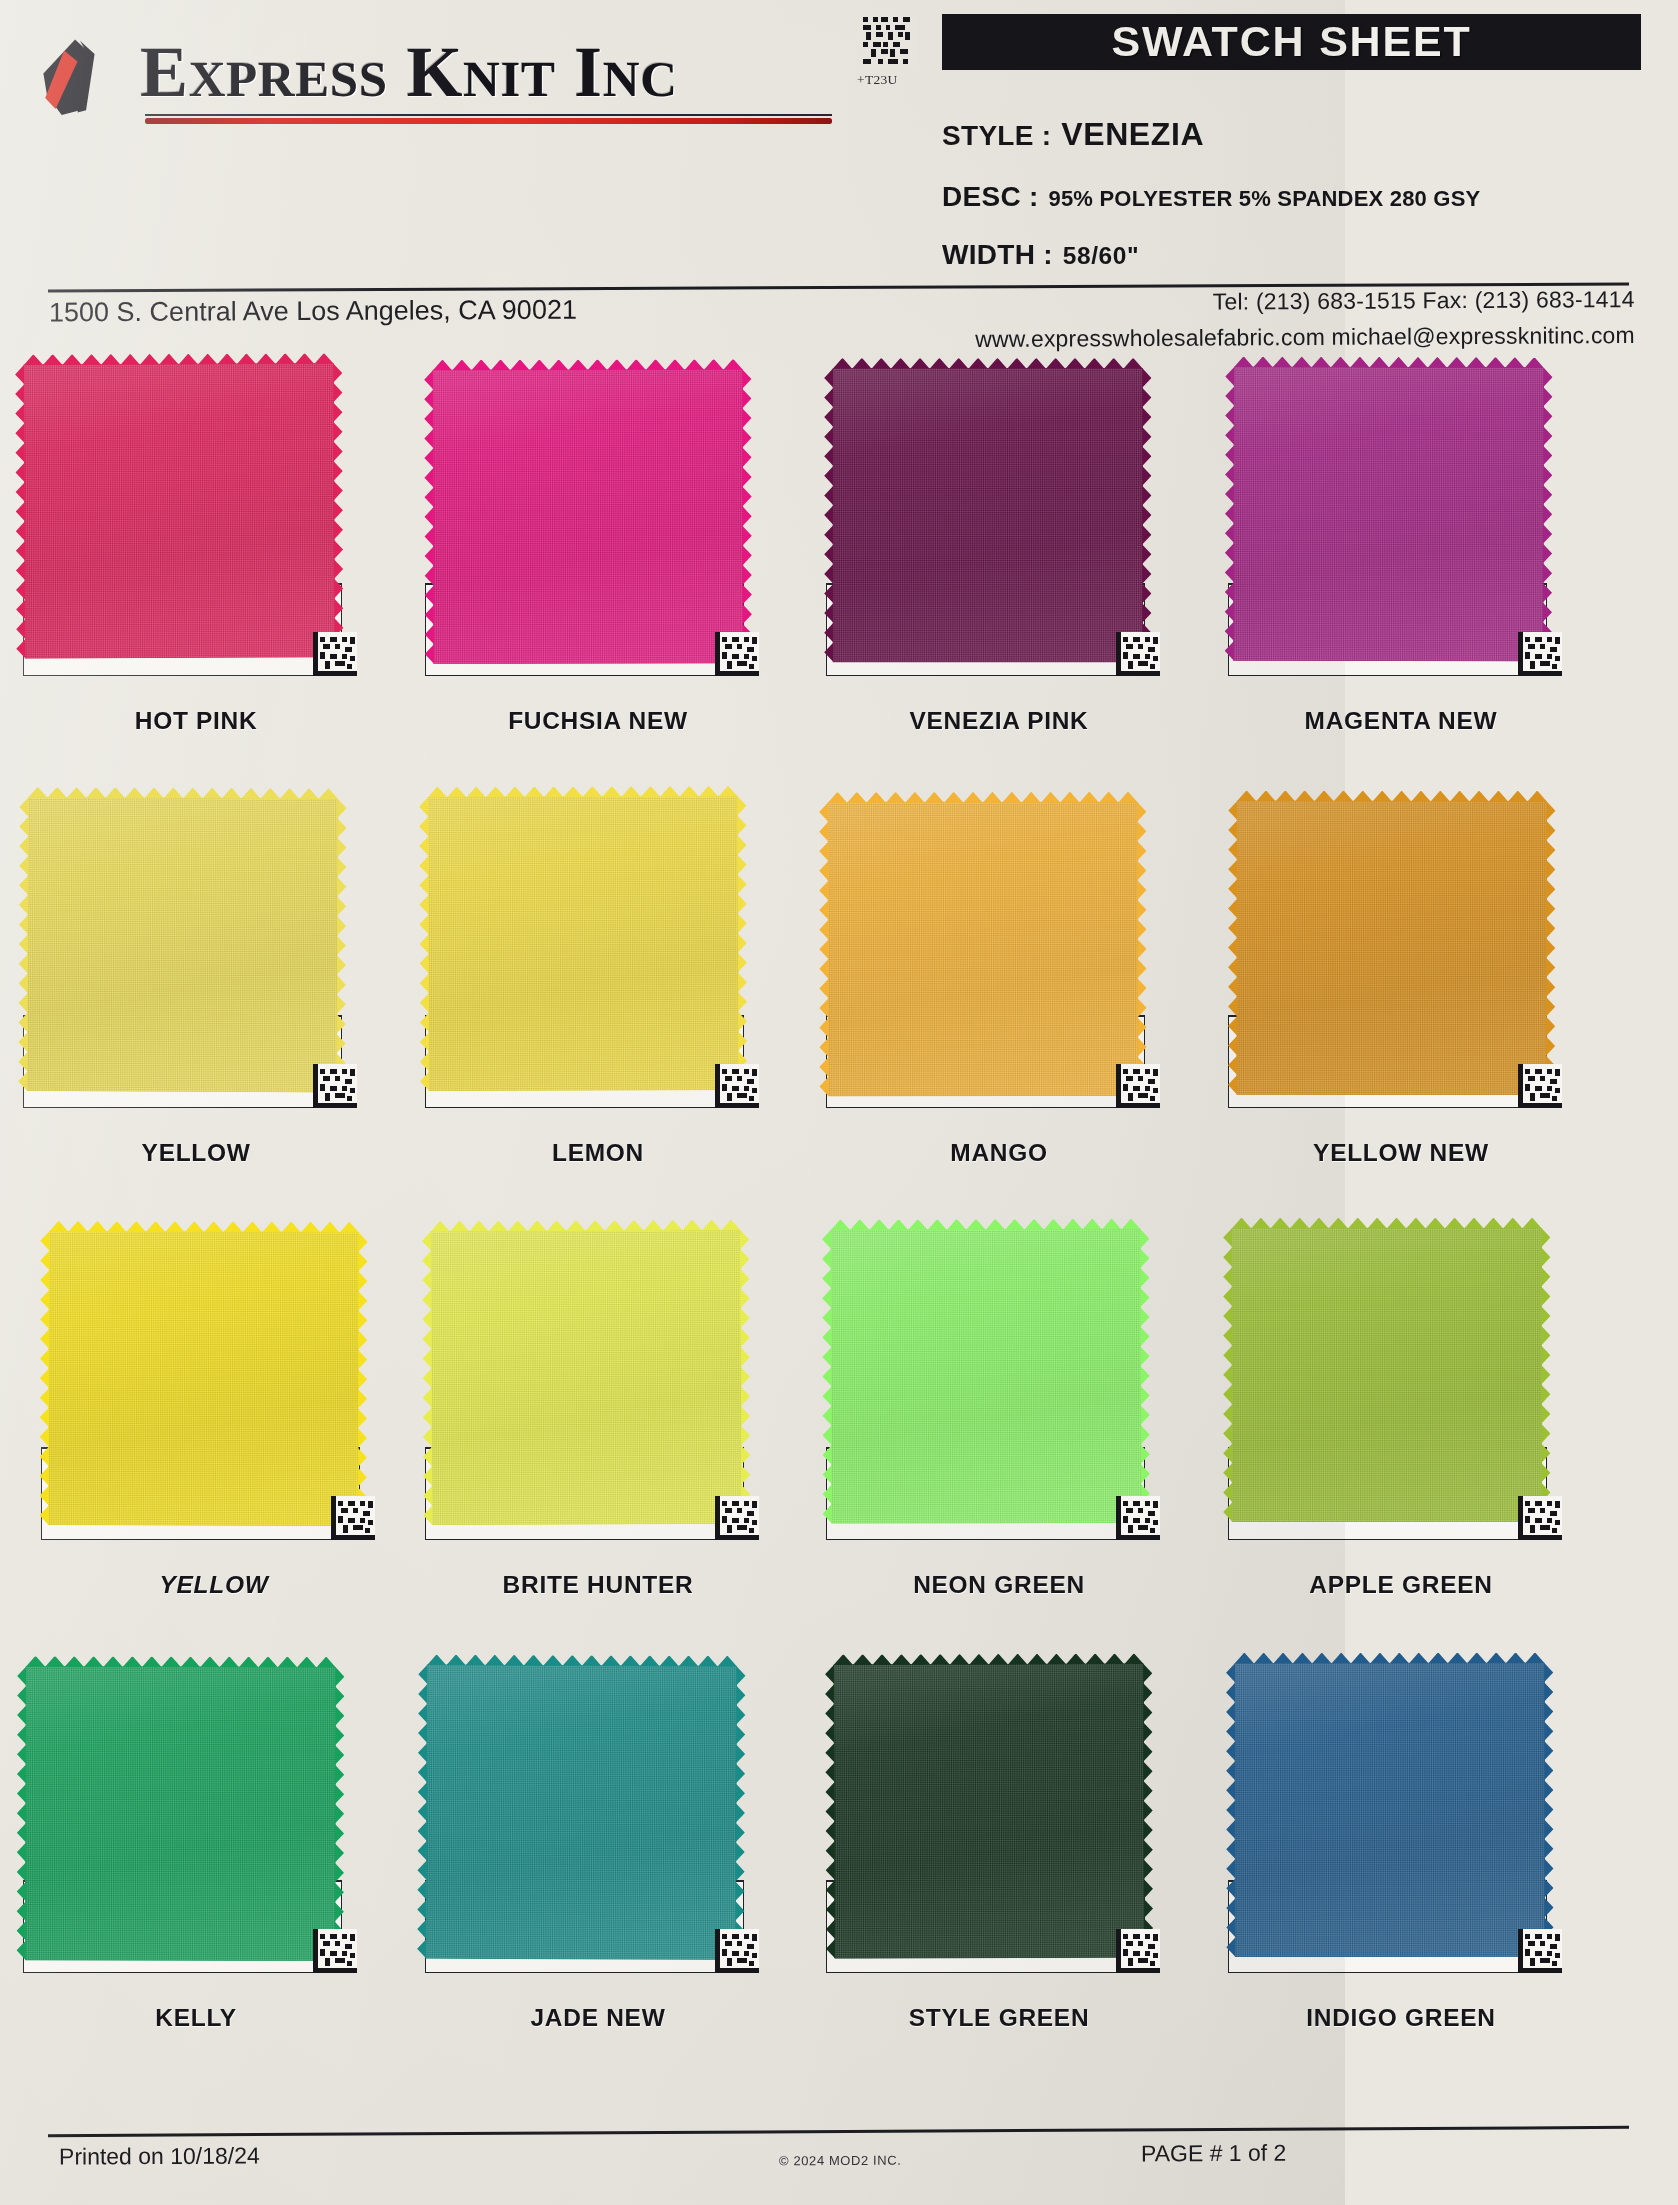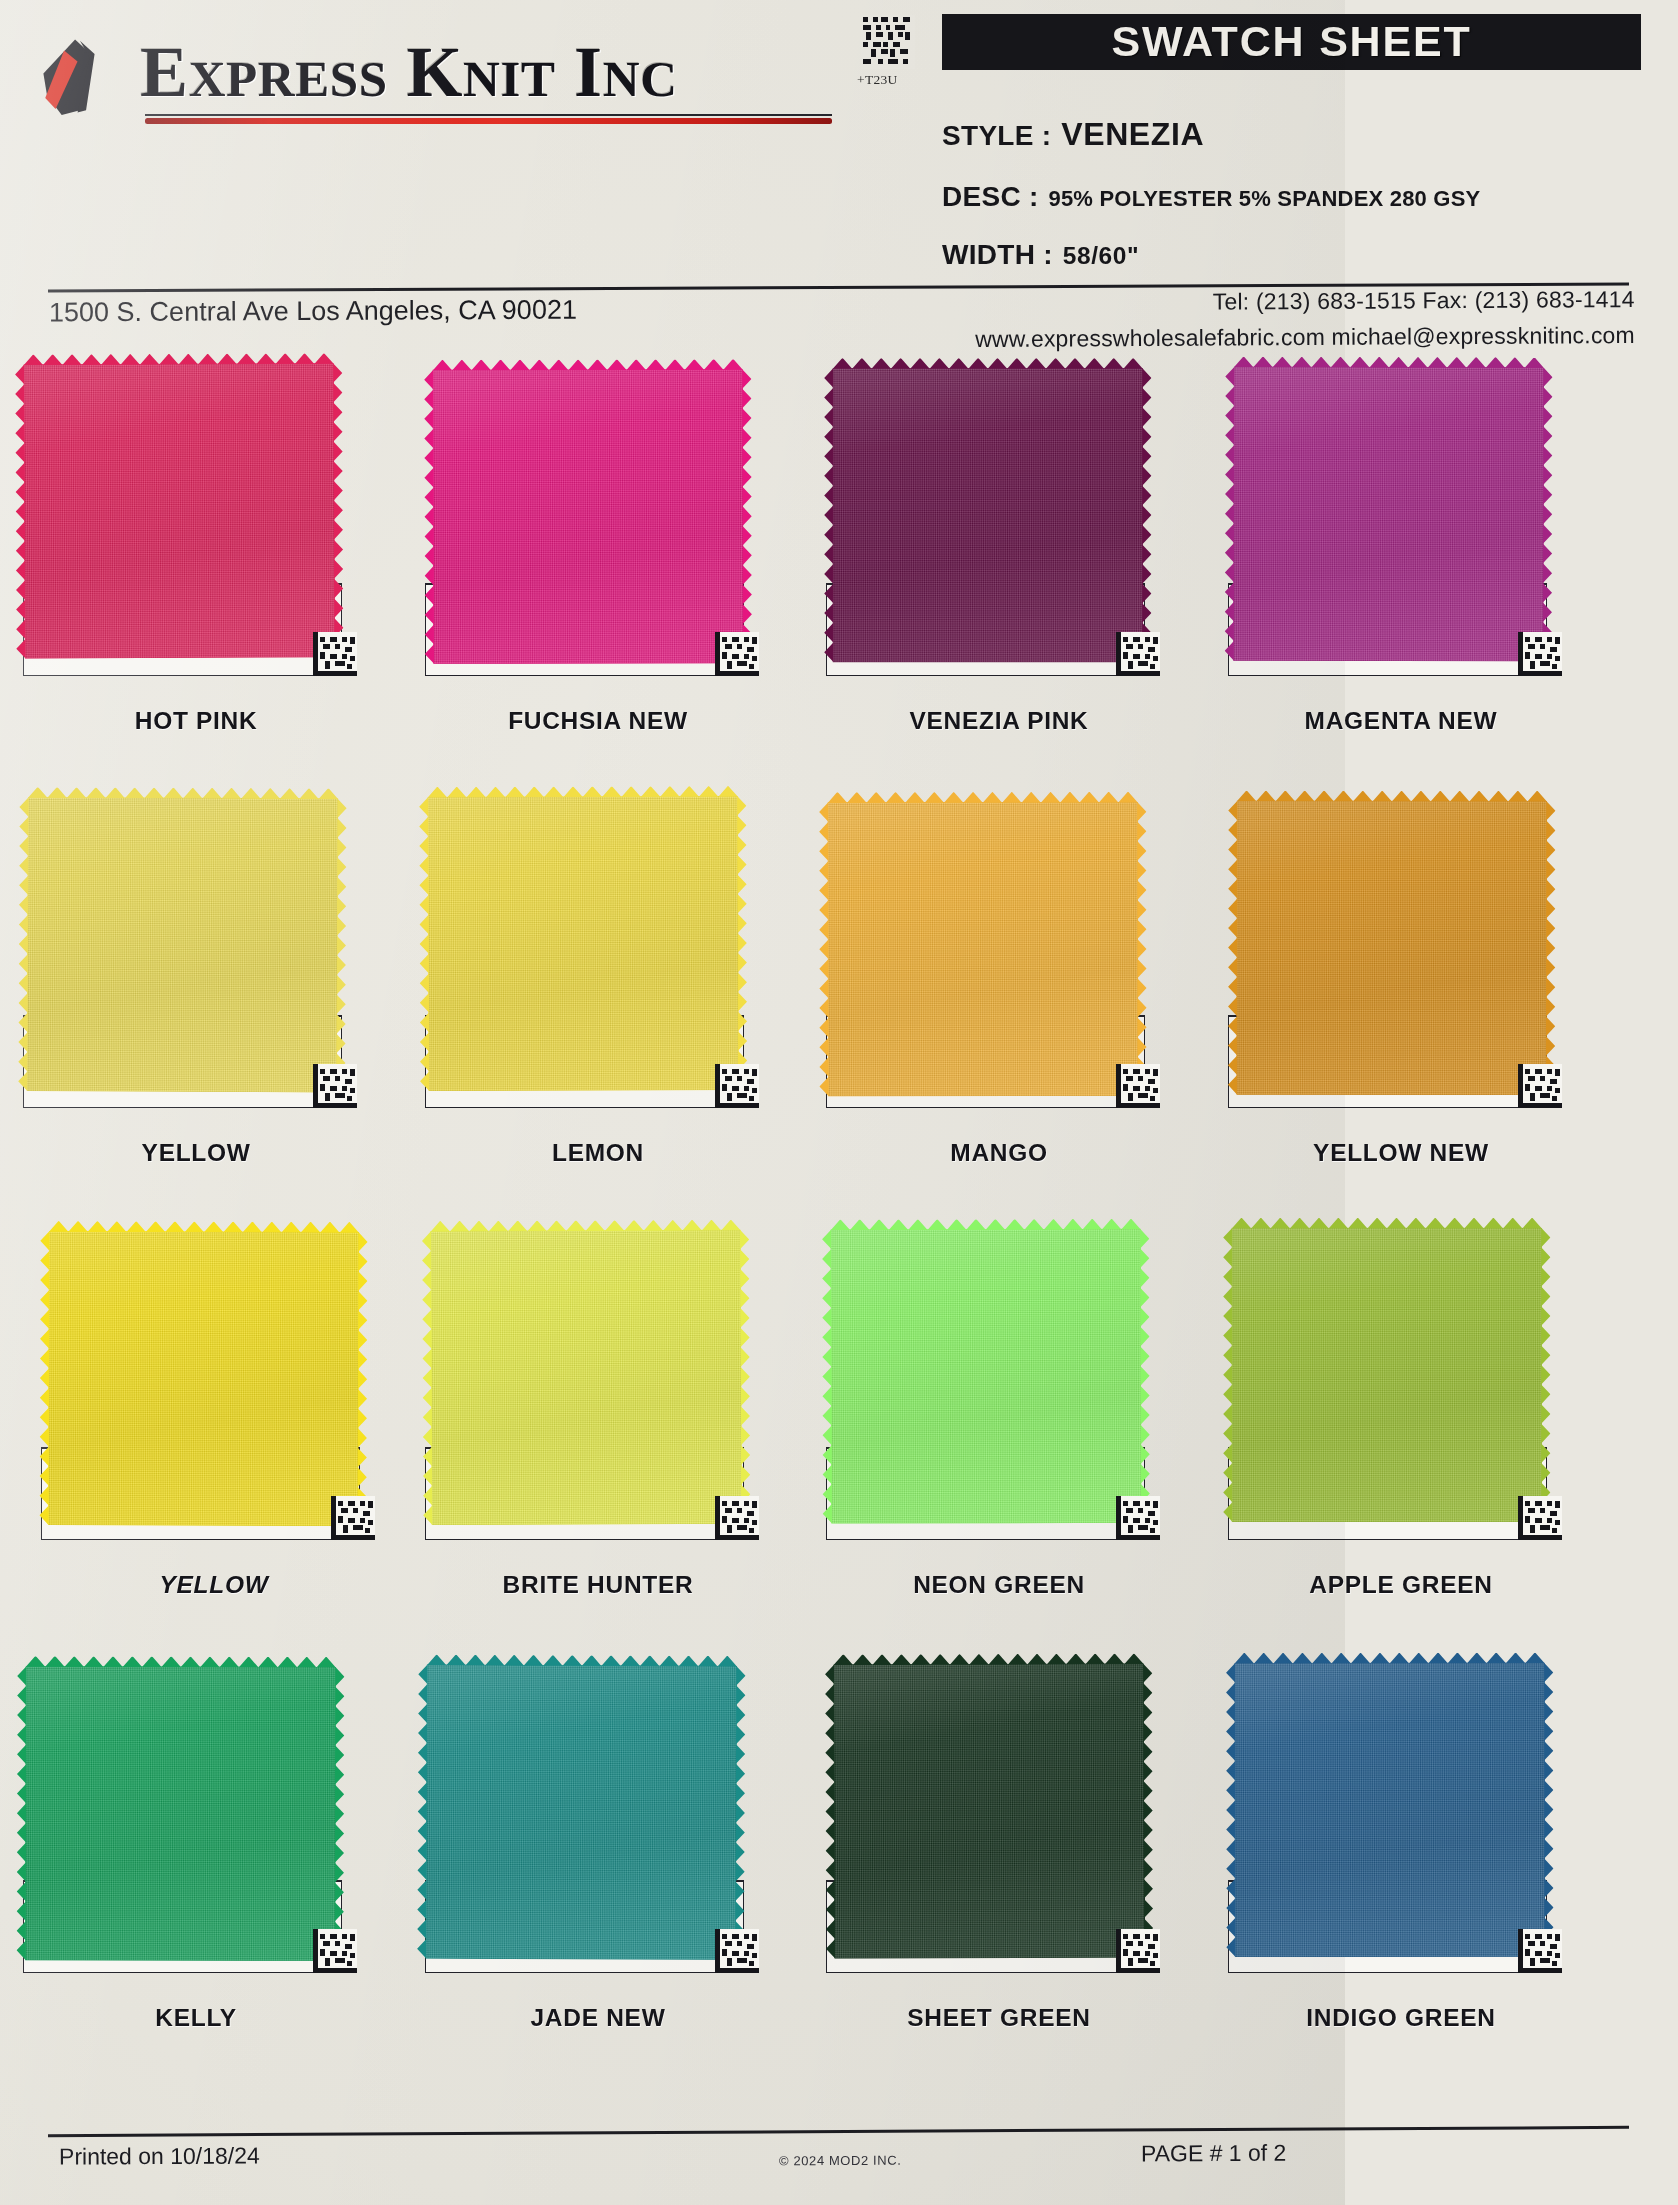--- a/index.html
+++ b/index.html
@@ -806,21 +806,21 @@
         <rect x="3" y="8" width="2" height="3"></rect>
             <rect x="7" y="9" width="3" height="2"></rect>
         <rect x="12" y="9" width="2" height="2"></rect>
             <rect x="15" y="10" width="2" height="2"></rect>
         <rect x="5" y="12" width="2" height="3"></rect>
             <rect x="9" y="12" width="4" height="2"></rect>
         <rect x="14" y="13" width="2" height="2"></rect>
       </g>
     </svg>
 
-    <div class="fab-name">SHEET GREEN</div>
+    <div class="fab-name">STYLE GREEN</div>
   </div>
       <div class="cell" style="left: 1211px; top: 1297px;">
     <div class="card"></div>
     <div class="card-top-line"></div>
 
     <div class="fabric" style="transform: translate(1.8px, -1.2px) rotate(-0.0625deg); background-color:#225C8C;">
       <div class="zig-top" style="background:#225C8C;"></div>
       <div class="zig-left" style="background:#225C8C;"></div>
       <div class="zig-right" style="background:#225C8C;"></div>
       <div class="fabric-body" style="background-color:#225C8C;"></div>

